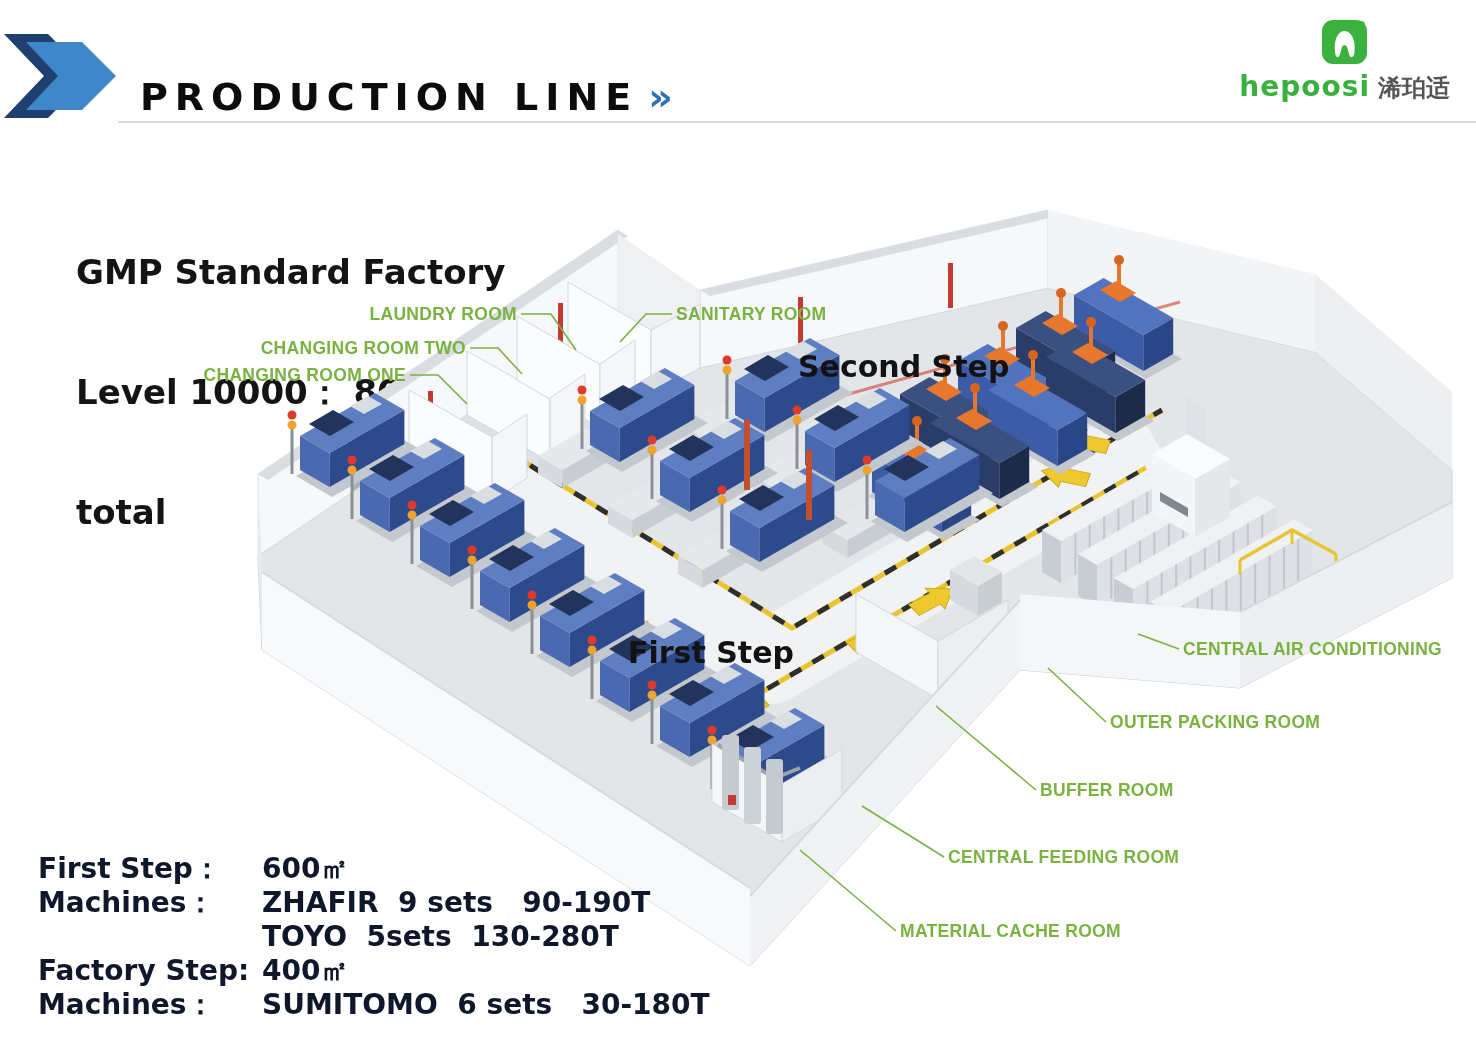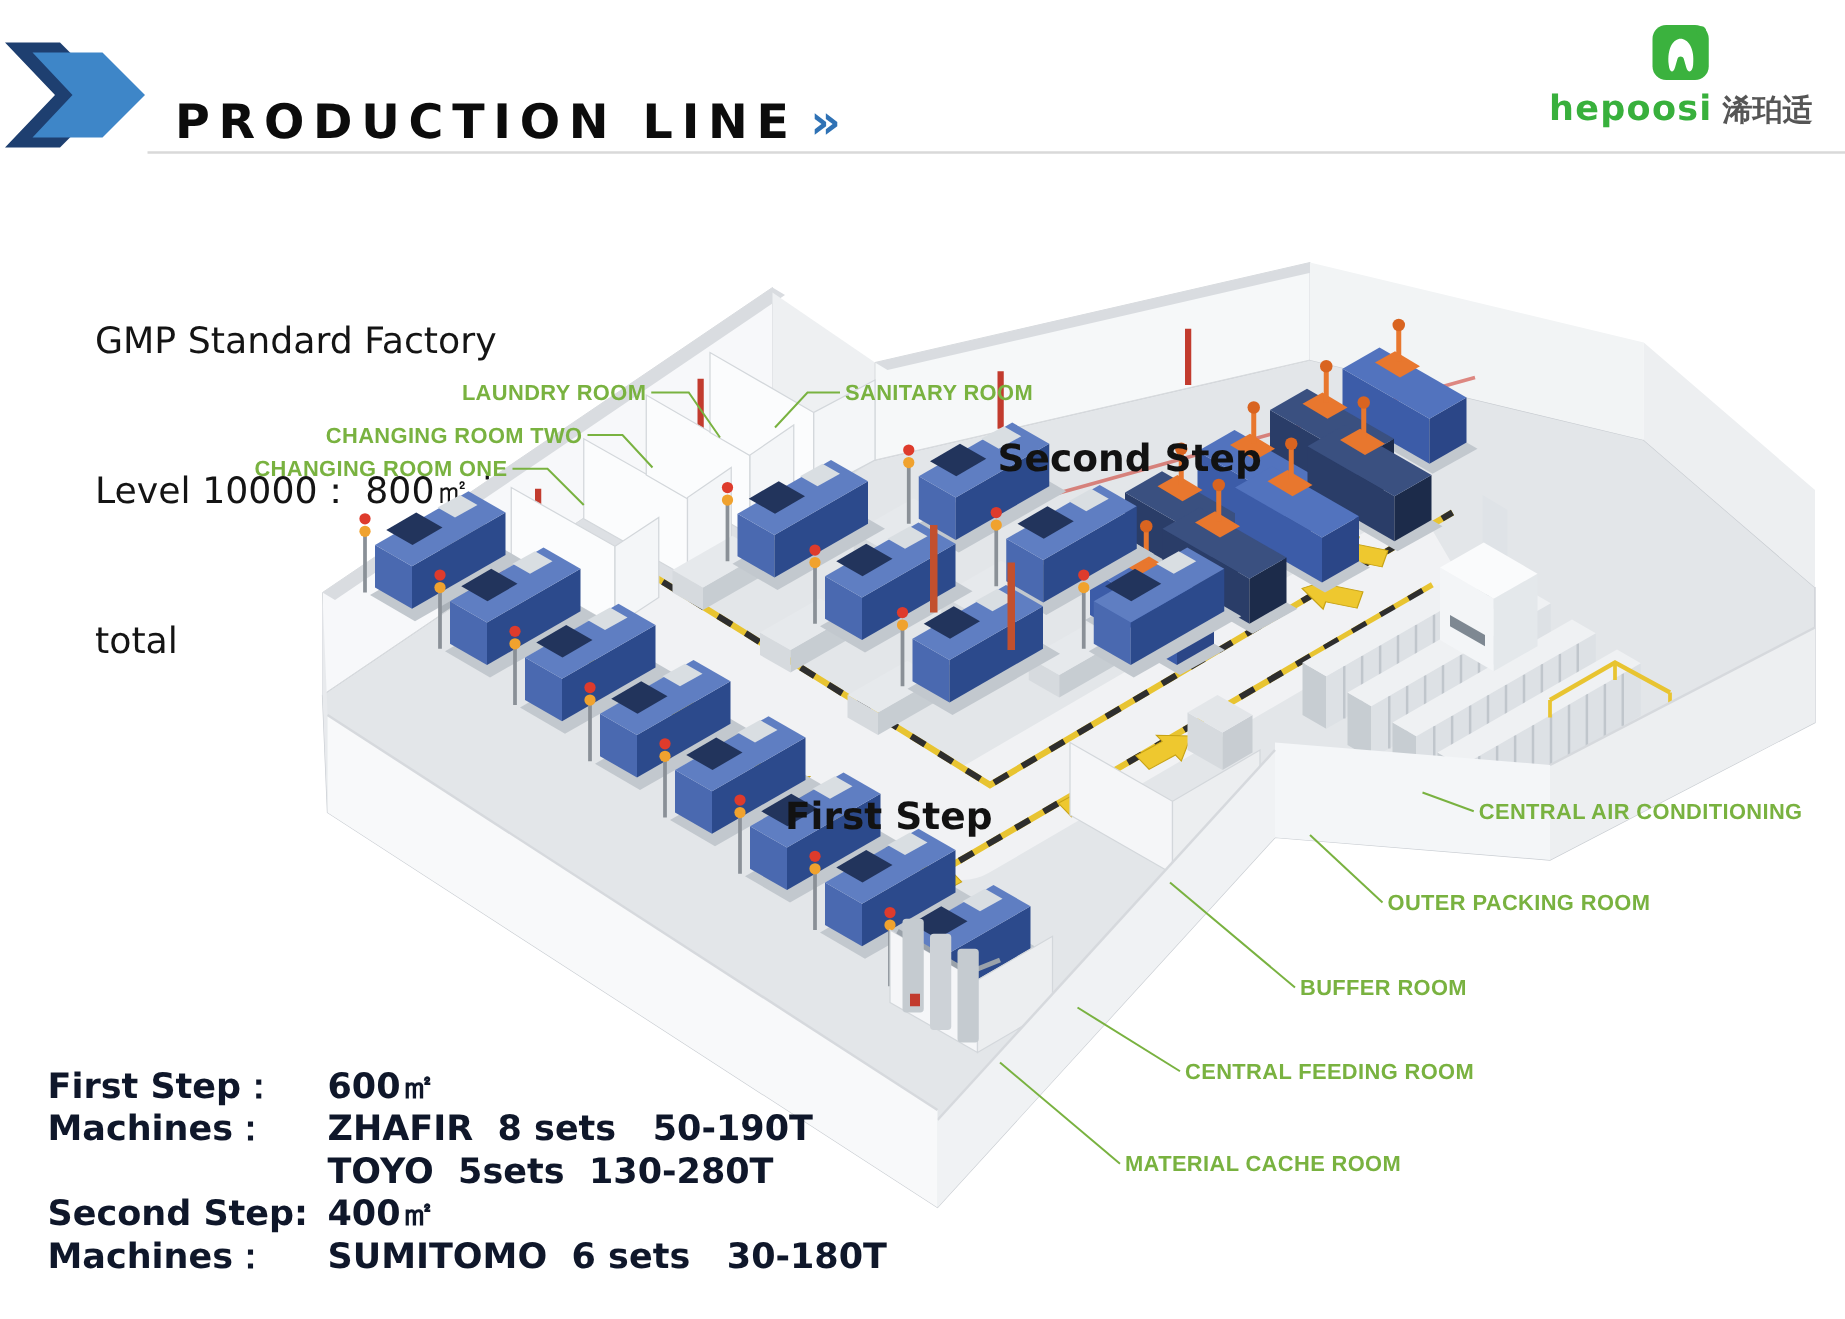--- a/index.html
+++ b/index.html
@@ -7,21 +7,21 @@
   .page{position:relative;width:1476px;height:894px;background:#fff}
   .hdr-arrow{position:absolute;left:0;top:26px}
   .title{position:absolute;left:140px;top:50px;font-size:38px;font-weight:800;letter-spacing:7px;color:#0c0c0c;white-space:nowrap}
   .title .chev{color:#2f72b5;margin-left:10px;letter-spacing:0;font-weight:800}
   .rule{position:absolute;left:118px;right:0;top:121px;height:2px;background:#d9d9d9}
   .logo{position:absolute;right:26px;top:18px;text-align:left}
   .logo-icon{display:block;margin:0 auto 2px auto}
   .logo-line{white-space:nowrap}
   .logo-en{color:#38b03c;font-size:28px;font-weight:800;letter-spacing:1px}
   .logo-cn{color:#555;font-size:24px;font-weight:700;margin-left:8px}
-  .intro{position:absolute;left:76px;top:172px;font-size:29px;font-weight:400;color:#141414;line-height:40px;white-space:pre}
+  .intro{position:absolute;left:76px;top:172px;font-size:34px;font-weight:700;color:#141414;line-height:40px;white-space:pre}
   .diagram{position:absolute;left:0;top:0}
   .specs{position:absolute;left:38px;top:852px;font-size:28px;font-weight:800;color:#0f172a;line-height:34px}
   .spec-row{white-space:nowrap}
   .spec-label{display:inline-block;min-width:224px;white-space:pre}
   .spec-value{white-space:pre}
   .indent .spec-value{}
   svg text.lbl{font-family:"Liberation Sans",sans-serif;font-size:17.5px;font-weight:600;fill:#79b240;letter-spacing:.3px}
   svg text.step{font-family:"DejaVu Sans",sans-serif;font-size:30px;font-weight:800;fill:#121212}
 </style>
 </head>
@@ -261,26 +261,26 @@
 
     <text class="step" x="798" y="377">Second Step</text>
     <text class="step" x="628" y="663">First Step</text>
   </svg>
 
   <div class="specs">
     <div class="spec-row">
       <span class="spec-label">First Step：</span><span class="spec-value">600㎡</span>
     </div>
     <div class="spec-row">
-      <span class="spec-label">Machines：</span><span class="spec-value">ZHAFIR  8 sets   50-190T</span>
+      <span class="spec-label">Machines：</span><span class="spec-value">ZHAFIR  9 sets   90-190T</span>
     </div>
     <div class="spec-row indent">
       <span class="spec-label"></span><span class="spec-value">TOYO  5sets  130-280T</span>
     </div>
     <div class="spec-row">
-      <span class="spec-label">Second Step:</span><span class="spec-value">400㎡</span>
+      <span class="spec-label">Factory Step:</span><span class="spec-value">400㎡</span>
     </div>
     <div class="spec-row">
       <span class="spec-label">Machines：</span><span class="spec-value">SUMITOMO  6 sets   30-180T</span>
     </div>
   </div>
 
 </div>
 
 </body></html>

